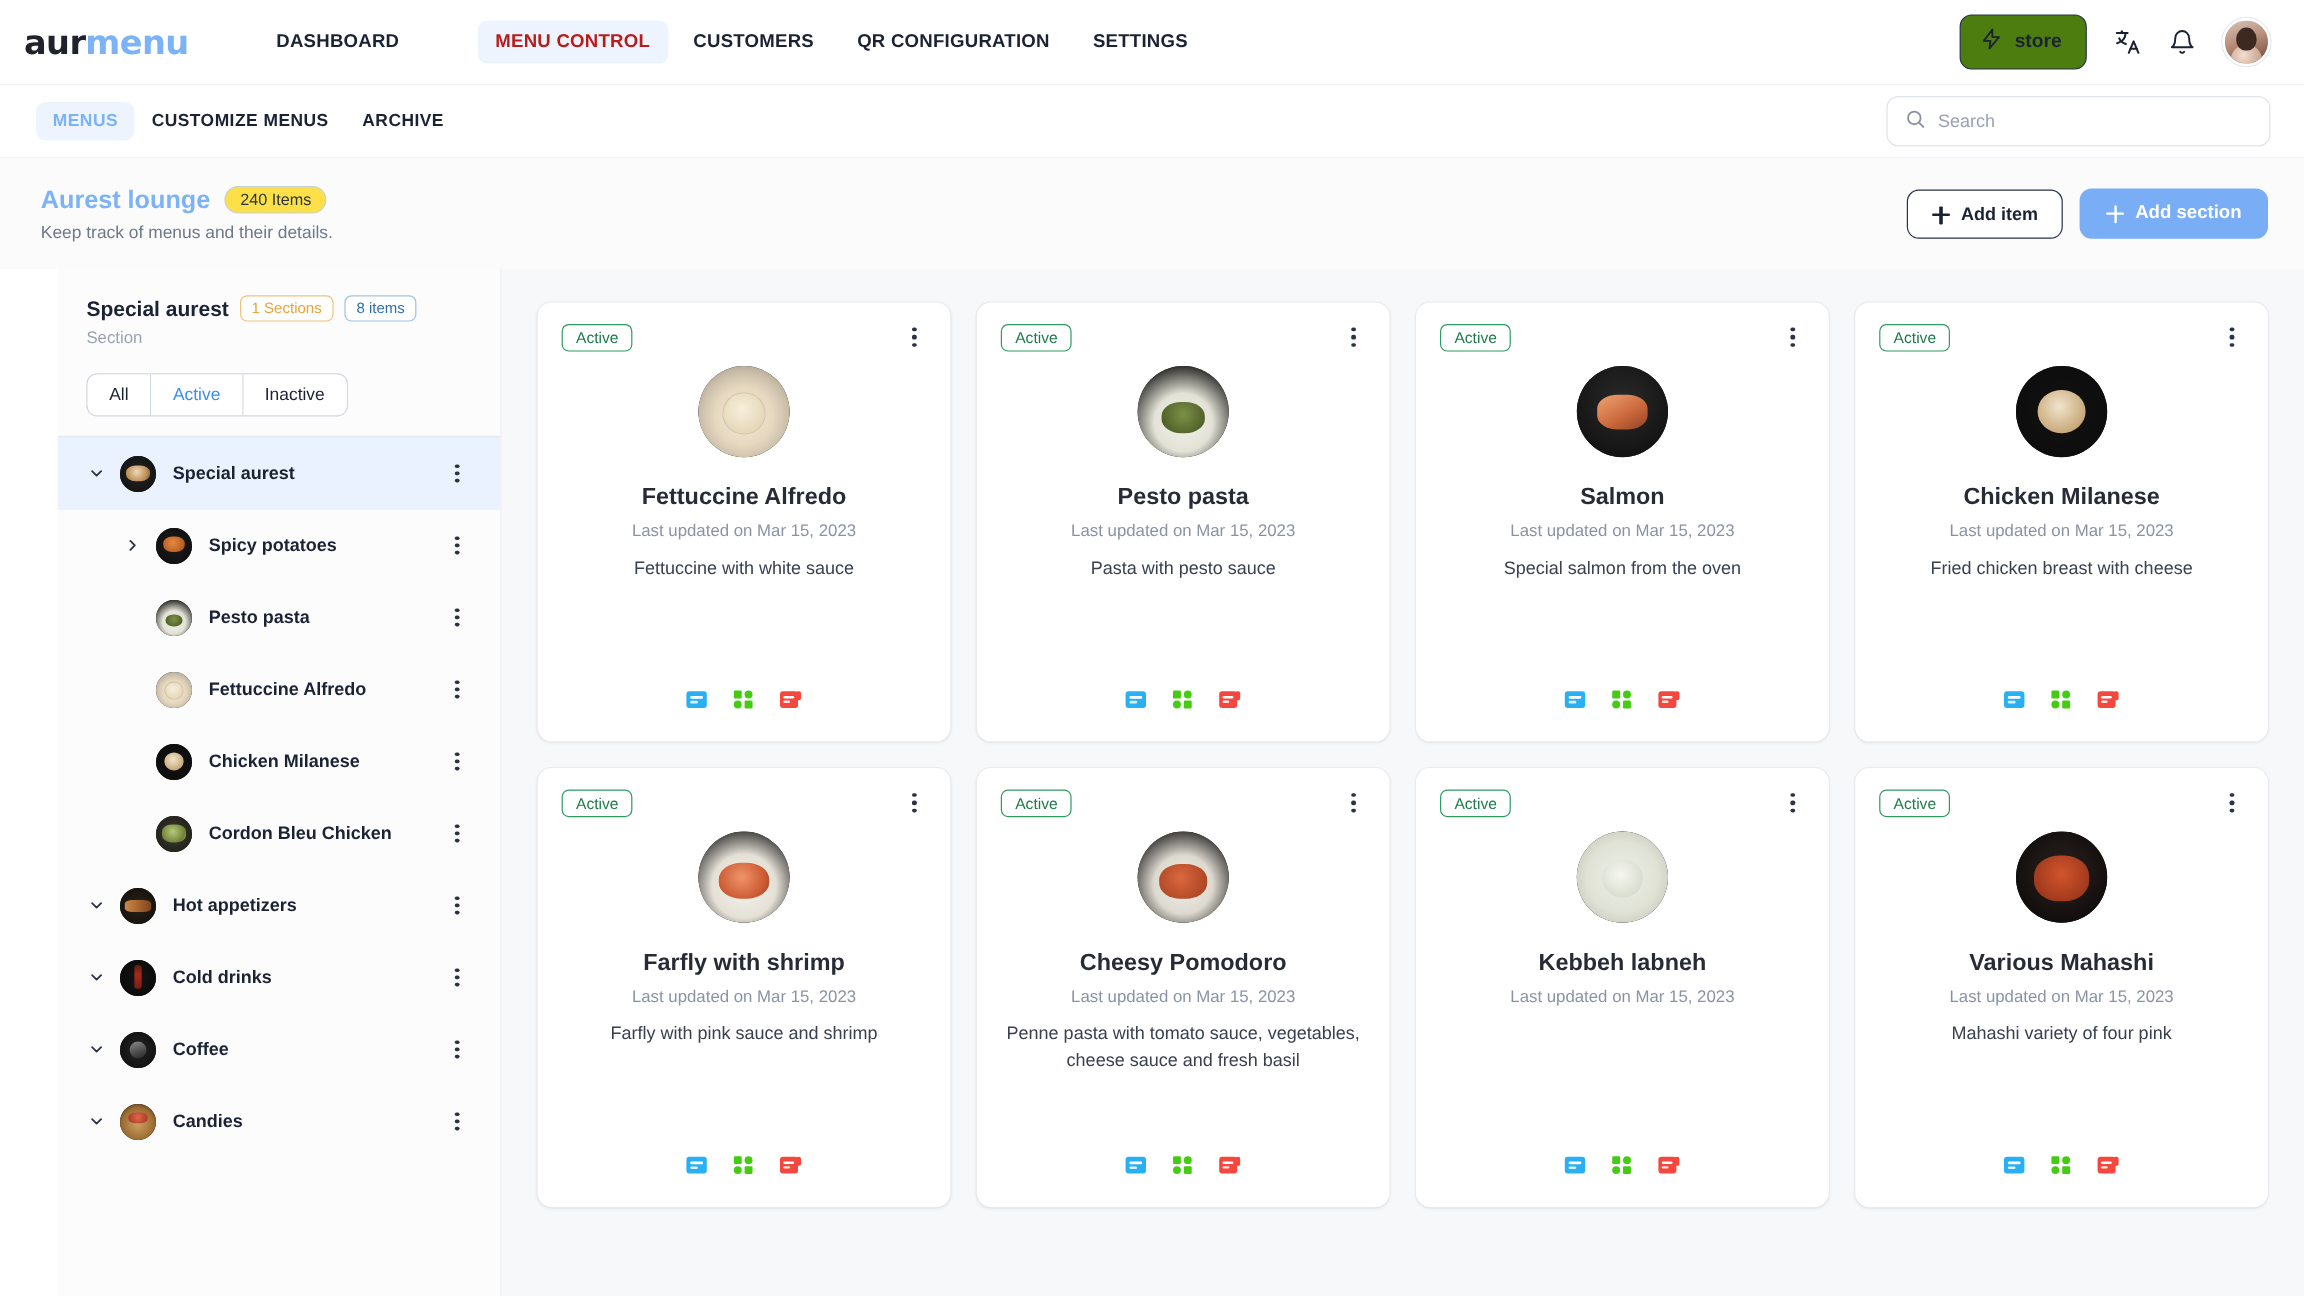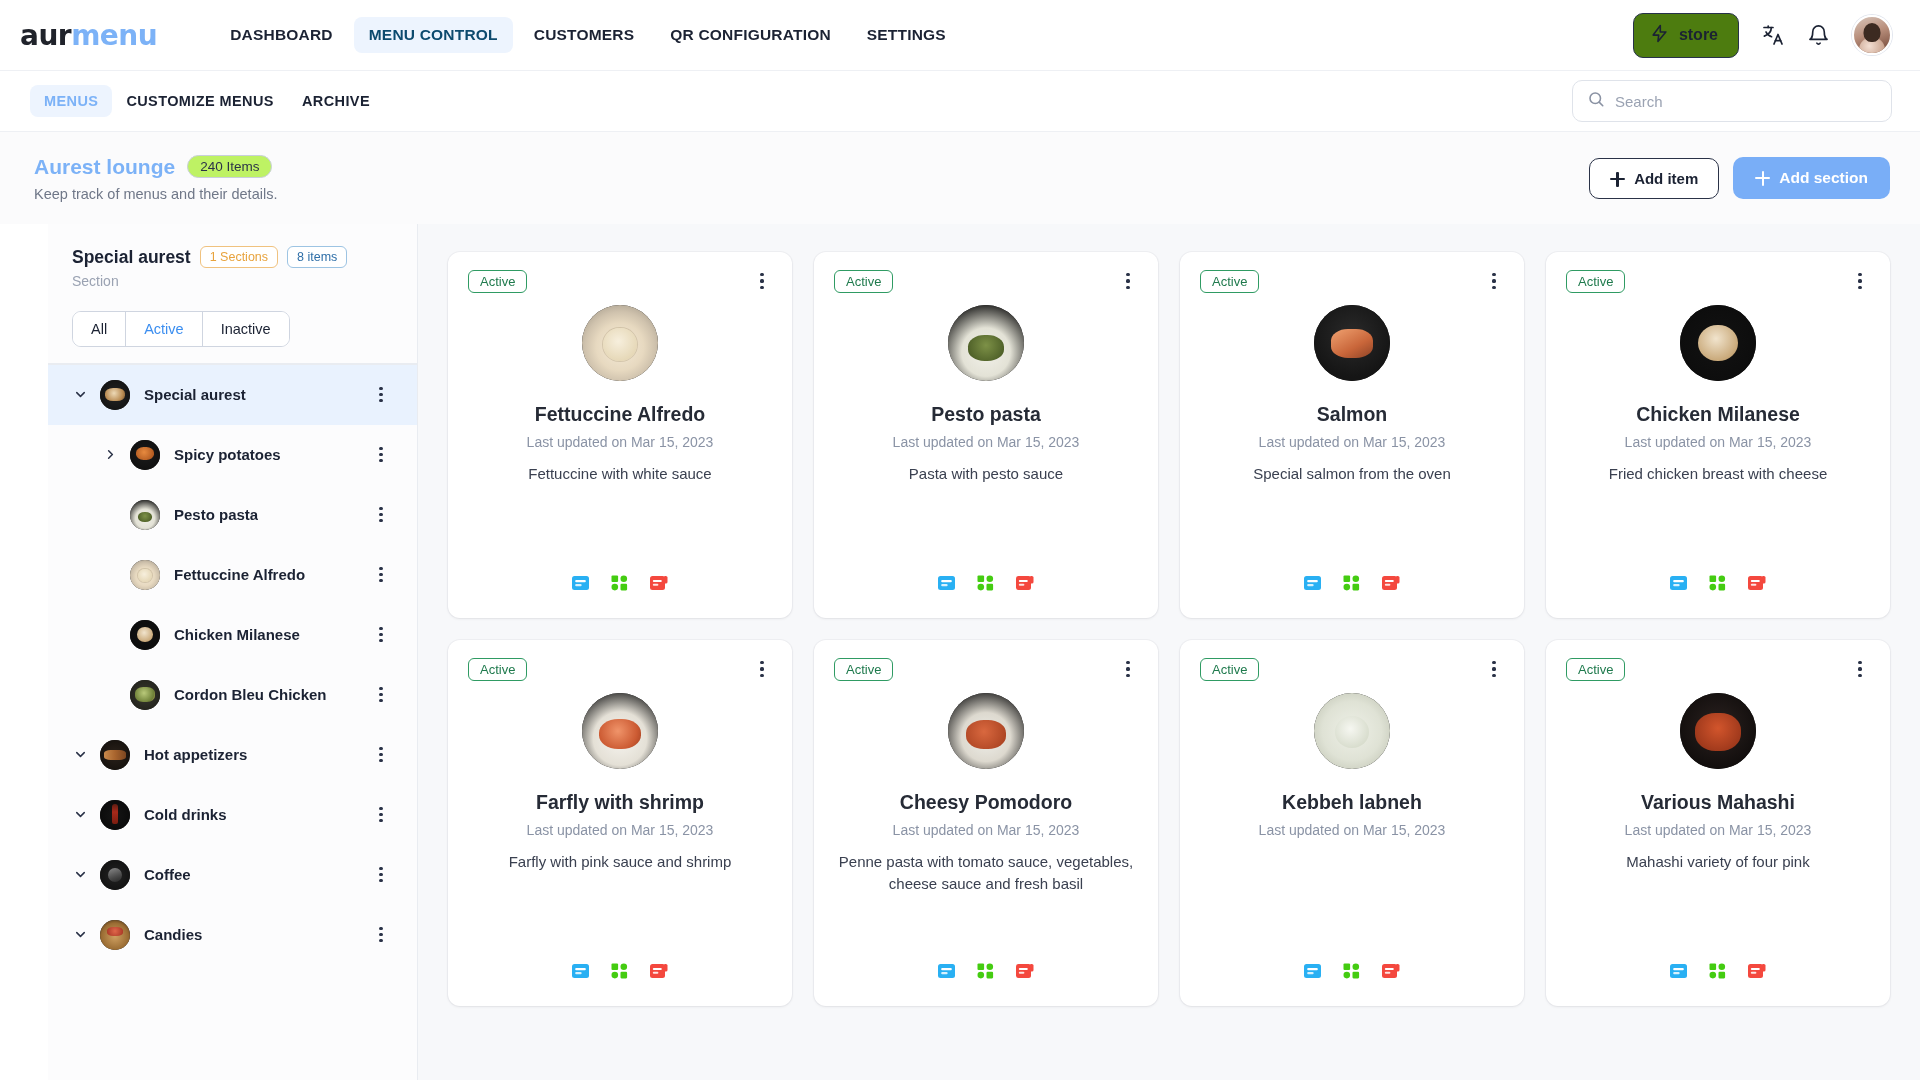--- a/index.html
+++ b/index.html
@@ -32,21 +32,21 @@
   }
   .logo .aur { color: #20232b; }
   .logo .menu { color: #7cb2f7; }
 
   .mainnav { display: flex; align-items: center; margin-left: 58px; gap: 6px; }
   .navitem {
     font-size: 15.5px; font-weight: 700; letter-spacing: 0.2px;
     color: #1b2233; padding: 9px 15px; border-radius: 8px;
     white-space: nowrap; cursor: pointer;
   }
-  .navitem.active { color: #0c4a6e; background: #edf4fe; }
+  .navitem.active { color: #b91c1c; background: #edf4fe; margin-left: 44px; }
 
   .topright { margin-left: auto; display: flex; align-items: center; gap: 22px; }
   .store-btn {
     display: flex; align-items: center; gap: 10px;
     border: 1.6px solid #27324a; border-radius: 10px;
     padding: 9px 20px 9px 16px; background: #4d7c0f;
     font-size: 16px; font-weight: 700; color: #1b2233; cursor: pointer;
   }
   .icon-btn { cursor: pointer; display: flex; align-items: center; justify-content: center; }
   .avatar {
@@ -100,21 +100,21 @@
     flex: 0 0 92px;
     display: flex; align-items: center;
     padding: 0 30px 0 34px;
     background: #fbfbfc;
   }
   .ph-left { display: flex; flex-direction: column; gap: 7px; }
   .ph-titlerow { display: flex; align-items: center; gap: 12px; }
   .ph-title { font-size: 21px; font-weight: 700; color: #7cb2f7; }
   .pill-items {
     font-size: 13.5px; color: #2b3348; border: 1.4px solid #c9cfdb;
-    border-radius: 20px; padding: 3px 12px; background: #bef264; font-weight: 400;
+    border-radius: 20px; padding: 3px 12px; background: #fde047; font-weight: 400;
   }
   .ph-sub { font-size: 14.5px; color: #6f7788; }
   .ph-right { margin-left: auto; display: flex; align-items: center; gap: 14px; }
   .btn-add-item {
     display: flex; align-items: flex-end; gap: 9px;
     border: 1.5px solid #2a3247; border-radius: 10px;
     padding: 11px 20px; background: #fff;
     font-size: 15px; font-weight: 700; color: #1b2233; cursor: pointer; margin-left: 16px;
   }
   .btn-add-section {

